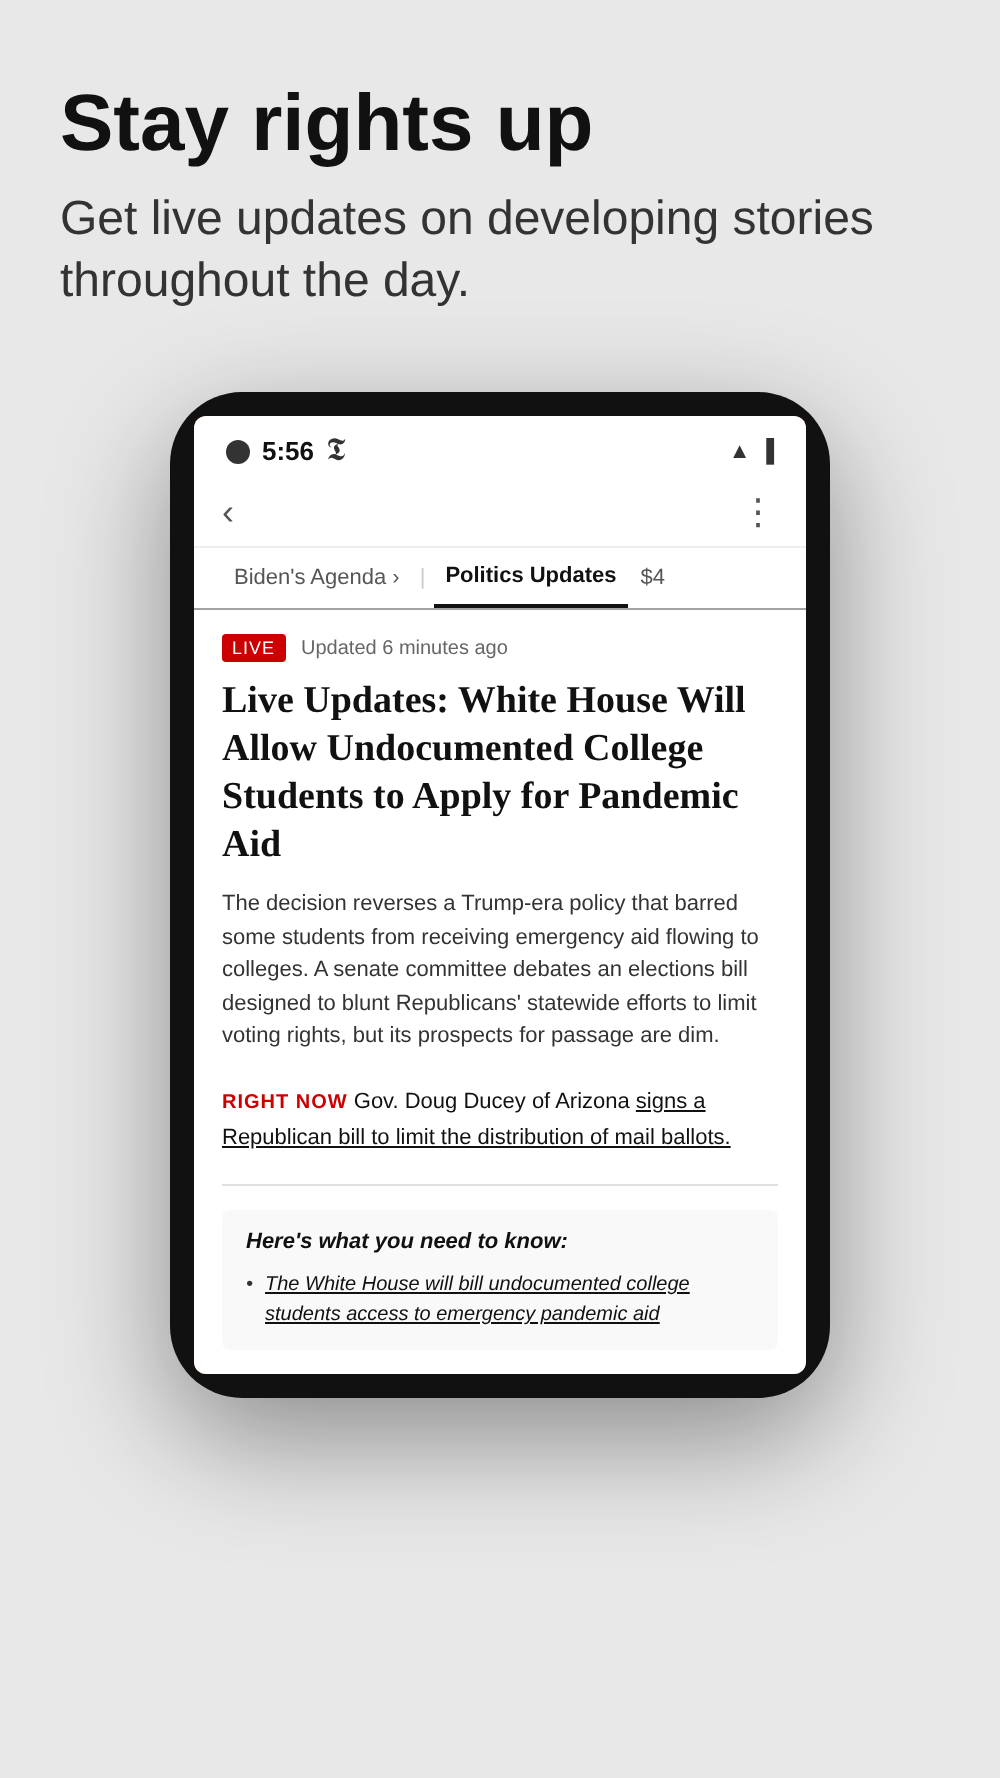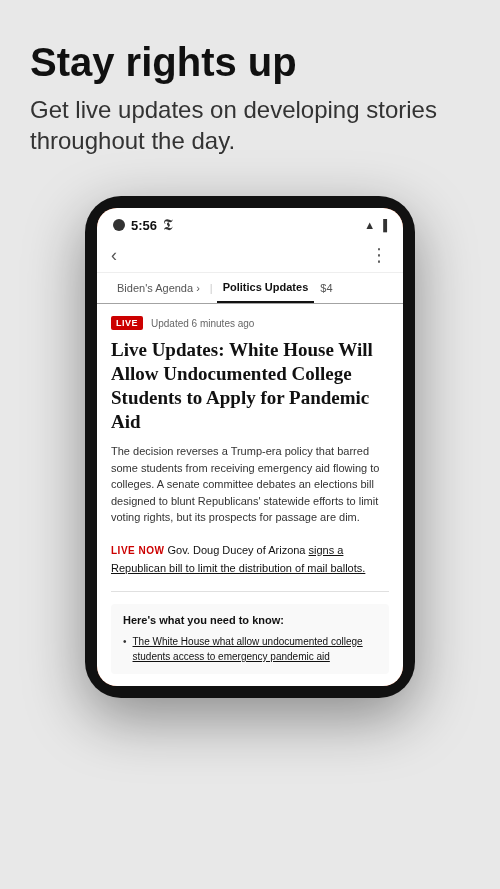--- a/index.html
+++ b/index.html
@@ -47,21 +47,21 @@
       width: 330px;
       background: #111;
       border-radius: 36px;
       padding: 12px;
       box-shadow: 0 20px 60px rgba(0,0,0,0.4);
       position: relative;
     }
 
     .phone-screen {
       background: #c2410c;
-      border-radius: 20px;
+      border-radius: 6px;
       overflow: hidden;
       position: relative;
     }
 
     .status-bar {
       display: flex;
       align-items: center;
       justify-content: space-between;
       padding: 8px 16px 4px 16px;
       background: #fff;
@@ -160,21 +160,21 @@
       display: flex;
       align-items: center;
       gap: 8px;
       margin-bottom: 8px;
     }
 
     .live-badge {
       background: #c00;
       color: #fff;
       font-size: 9px;
-      font-weight: 700;
+      font-weight: 400;
       padding: 2px 5px;
       border-radius: 2px;
       letter-spacing: 0.5px;
     }
 
     .updated-text {
       font-size: 10px;
       color: #666;
     }
 
@@ -221,20 +221,21 @@
     .divider {
       border: none;
       border-top: 1px solid #e0e0e0;
       margin: 12px 0;
     }
 
     .need-to-know {
       background: #f9f9f9;
       padding: 10px 12px;
       border-radius: 4px;
+      font-style: italic;
     }
 
     .need-to-know-title {
       font-size: 11px;
       font-weight: 700;
       color: #111;
       margin-bottom: 8px;
     }
 
     .need-to-know-item {
@@ -296,29 +297,29 @@
         <div class="live-badge-row">
           <span class="live-badge">LIVE</span>
           <span class="updated-text">Updated 6 minutes ago</span>
         </div>
 
         <div class="article-headline">Live Updates: White House Will Allow Undocumented College Students to Apply for Pandemic Aid</div>
 
         <div class="article-body">The decision reverses a Trump-era policy that barred some students from receiving emergency aid flowing to colleges. A senate committee debates an elections bill designed to blunt Republicans' statewide efforts to limit voting rights, but its prospects for passage are dim.</div>
 
         <div class="right-now-section">
-          <span class="right-now-label">LIVE NOW</span><span class="right-now-text"> Gov. Doug Ducey of Arizona <span class="right-now-link">signs a Republican bill to limit the distribution of mail ballots.</span></span>
+          <span class="right-now-label">RIGHT NOW</span><span class="right-now-text"> Gov. Doug Ducey of Arizona <span class="right-now-link">signs a Republican bill to limit the distribution of mail ballots.</span></span>
         </div>
 
         <hr class="divider">
 
         <div class="need-to-know">
           <div class="need-to-know-title">Here's what you need to know:</div>
           <div class="need-to-know-item">
             <span class="bullet">•</span>
-            <span class="need-to-know-link">The White House what allow undocumented college students access to emergency pandemic aid</span>
+            <span class="need-to-know-link">The White House will bill undocumented college students access to emergency pandemic aid</span>
           </div>
         </div>
 
       </div>
     </div>
   </div>
 </div>
 
 </body></html>

